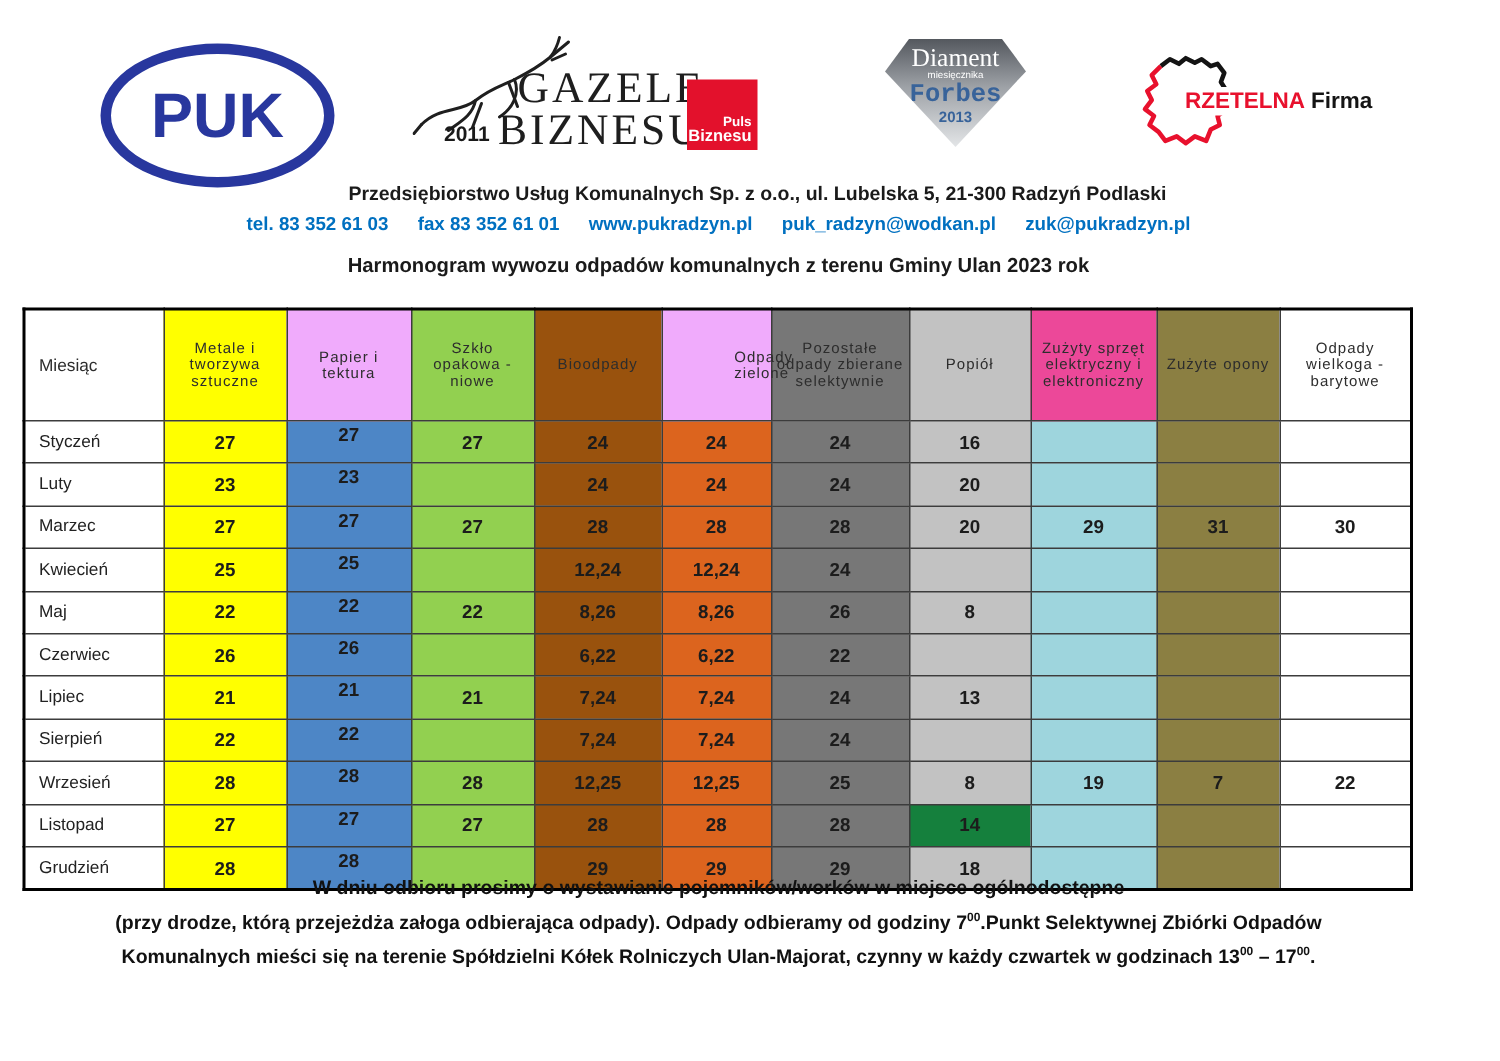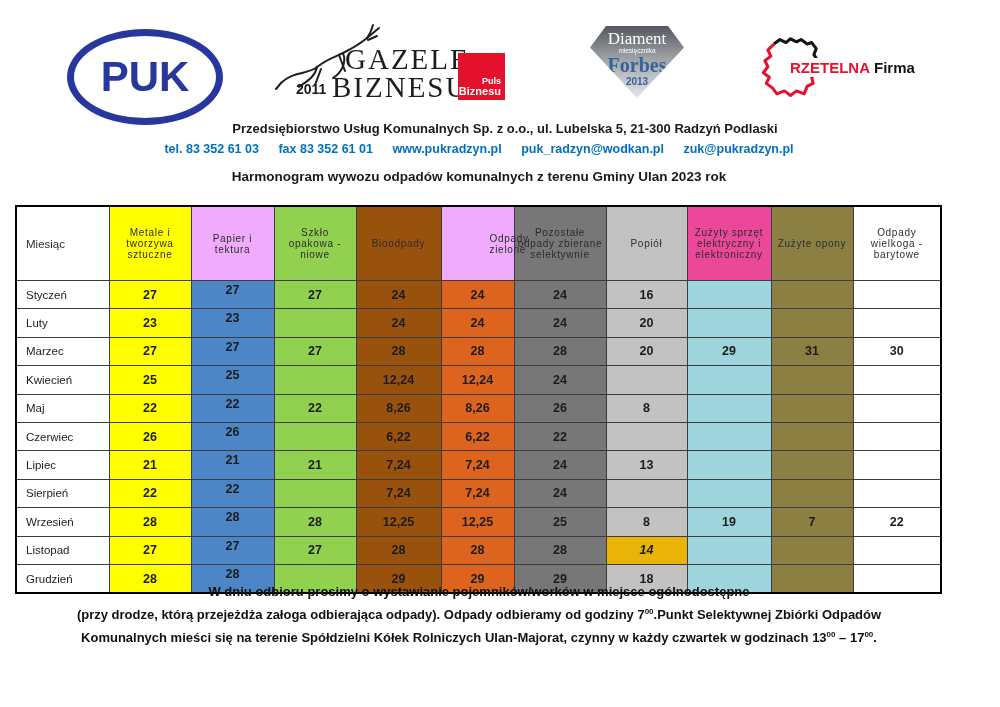--- a/index.html
+++ b/index.html
@@ -24,21 +24,21 @@
     padding:3px 4px;box-sizing:border-box;color:#fff;font-weight:bold;line-height:1;}
   .pb-badge .pb1{font-size:9px;}
   .pb-badge .pb2{font-size:11px;}
 
   .forbes-logo{position:absolute;left:590px;top:26px;width:94px;height:72px;
     clip-path:polygon(17% 0,83% 0,100% 30%,50% 100%,0 30%);
     background:linear-gradient(180deg,#54585e 0%,#9ea2a7 45%,#e3e5e7 100%);
     text-align:center;}
   .forbes-logo .f1{font-family:"Liberation Serif",serif;color:#ffffff;font-size:17px;margin-top:4px;line-height:1;}
   .forbes-logo .f2{color:#ffffff;font-size:6.5px;line-height:1.2;}
-  .forbes-logo .f3{font-family:Liberation Serif, serif;font-weight:bold;color:#38639a;font-size:20px;line-height:1;}
+  .forbes-logo .f3{font-family:Liberation Mono, monospace;font-weight:bold;color:#38639a;font-size:17px;line-height:1;}
   .forbes-logo .f4{color:#38639a;font-size:10px;font-weight:bold;line-height:1.3;}
 
   .rzetelna-logo{position:absolute;left:750px;top:35px;width:135px;height:68px;}
   .rzetelna-text{position:absolute;left:38px;top:23px;background:#ffffff;padding:1px 2px;
     font-weight:bold;font-size:15px;white-space:nowrap;}
   .rz-red{color:#E8112D;}
   .rz-black{color:#141414;margin-left:4px;}
 
   
   .center-line{position:absolute;left:0;width:958px;text-align:center;color:#1a1a1a;}
@@ -275,21 +275,21 @@
           <td class="val-cell col-wielko" style="background: rgb(255, 255, 255);">22</td>
         </tr>
         <tr>
           <td class="month-cell">Listopad</td>
           <td class="val-cell col-metale" style="background: rgb(255, 255, 0);">27</td>
           <td class="val-cell col-papier" style="background: rgb(77, 134, 198);">27</td>
           <td class="val-cell col-szklo" style="background: rgb(146, 208, 80);">27</td>
           <td class="val-cell col-bio" style="background: rgb(153, 82, 13);">28</td>
           <td class="val-cell col-zielone" style="background: rgb(220, 100, 30);">28</td>
           <td class="val-cell col-pozostale" style="background: rgb(119, 119, 119);">28</td>
-          <td class="val-cell col-popiol" style="background: #eab308; font-style: italic;">14</td>
+          <td class="val-cell col-popiol" style="background: #15803d;">14</td>
           <td class="val-cell col-elektro" style="background: rgb(158, 213, 221);"></td>
           <td class="val-cell col-opony" style="background: rgb(139, 127, 66);"></td>
           <td class="val-cell col-wielko" style="background: rgb(255, 255, 255);"></td>
         </tr>
         <tr>
           <td class="month-cell">Grudzień</td>
           <td class="val-cell col-metale" style="background: rgb(255, 255, 0);">28</td>
           <td class="val-cell col-papier" style="background: rgb(77, 134, 198);">28</td>
           <td class="val-cell col-szklo" style="background: rgb(146, 208, 80);"></td>
           <td class="val-cell col-bio" style="background: rgb(153, 82, 13);">29</td>

